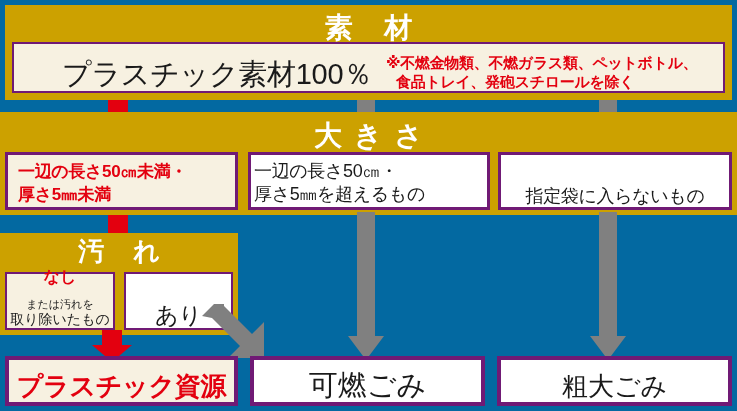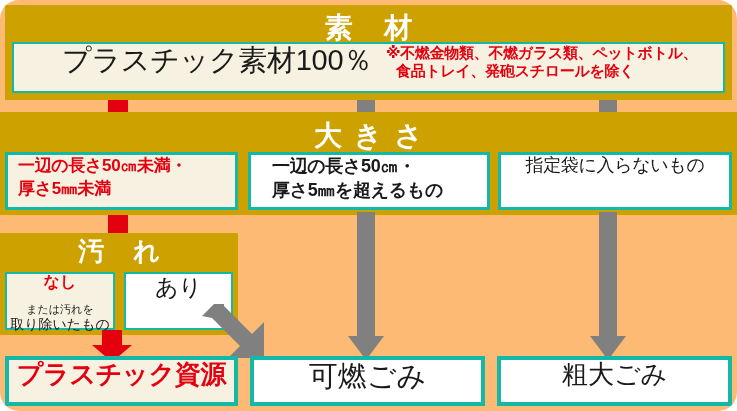--- a/index.html
+++ b/index.html
@@ -8,23 +8,22 @@
     padding: 0;
     background: #ffffff;
   }
   body {
     font-family: "Liberation Sans", "DejaVu Sans", sans-serif;
   }
   #chart {
     position: relative;
     width: 737px;
     height: 411px;
-    background: #fdba74;
+    background: #0369a1;
     overflow: hidden;
-    border-radius: 19px;
   }
   .abs { position: absolute; }
 
   
   .band {
     background: #ccA100;
     box-sizing: border-box;
   }
   .band-title {
     position: absolute;
@@ -36,23 +35,23 @@
     letter-spacing: .42em;
     text-indent: .42em;
     line-height: 1;
     white-space: nowrap;
   }
 
   
   .box {
     box-sizing: border-box;
     background: #ffffff;
-    border: 3px solid #14b8a6;
+    border: 3px solid #701a75;
     display: flex;
-    align-items: flex-start;
+    align-items: flex-end;
     justify-content: center;
     line-height: 1.15;
     text-align: center;
     color: #1a1a1a;
     white-space: nowrap;
   }
   .box.cream { background: #f7f1e1; }
   .box.leftalign { justify-content: flex-start; text-align: left; }
 
   .txt-red { color: #e3000f; font-weight: bold; }
@@ -121,21 +120,21 @@
   </div>
 
   <div class="abs box cream leftalign" style="left:5px; top:152px; width:233px; height:58px;">
     <span style="padding-left:10px;">
       <span class="txt-red" style="display:block; font-size:17px; line-height:1.34; letter-spacing:-.02em;">一辺の長さ50㎝未満・</span>
       <span class="txt-red" style="display:block; font-size:17px; line-height:1.34; letter-spacing:-.02em;">厚さ5㎜未満</span>
     </span>
   </div>
 
   <div class="abs box leftalign" style="left:248px; top:152px; width:242px; height:58px;">
-    <span style="padding-left:21px;font-weight:bold;">
+    <span style="padding-left:3px;">
       <span class="txt-dark" style="display:block; font-size:18px; line-height:1.32; letter-spacing:-.02em;">一辺の長さ50㎝・</span>
       <span class="txt-dark" style="display:block; font-size:18px; line-height:1.32; letter-spacing:-.02em;">厚さ5㎜を超えるもの</span>
     </span>
   </div>
 
   <div class="abs box" style="left:498px; top:152px; width:234px; height:58px;">
     <span class="txt-dark" style="font-size:18px; letter-spacing:-.02em;">指定袋に入らないもの</span>
   </div>
 
   <div class="arrow-down" style="left:98px; top:215px; width:40px; height:40px;">

